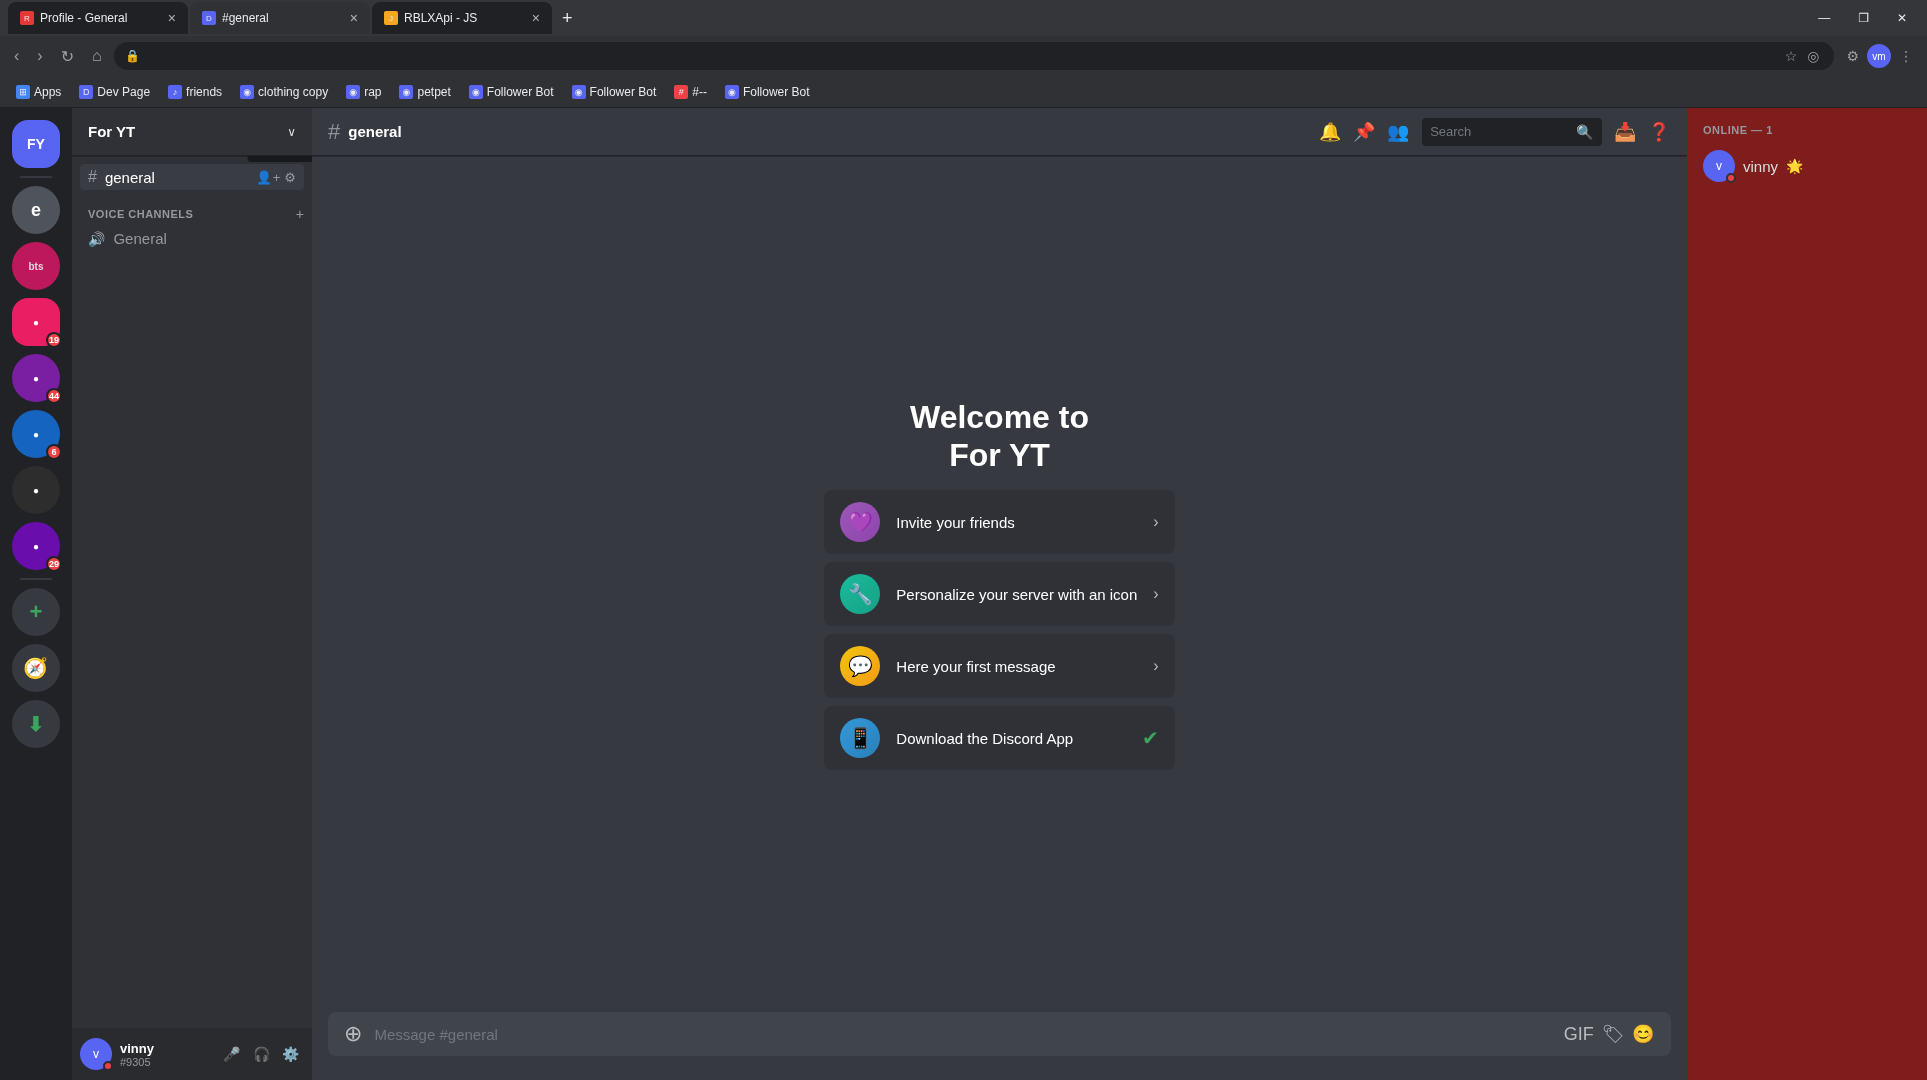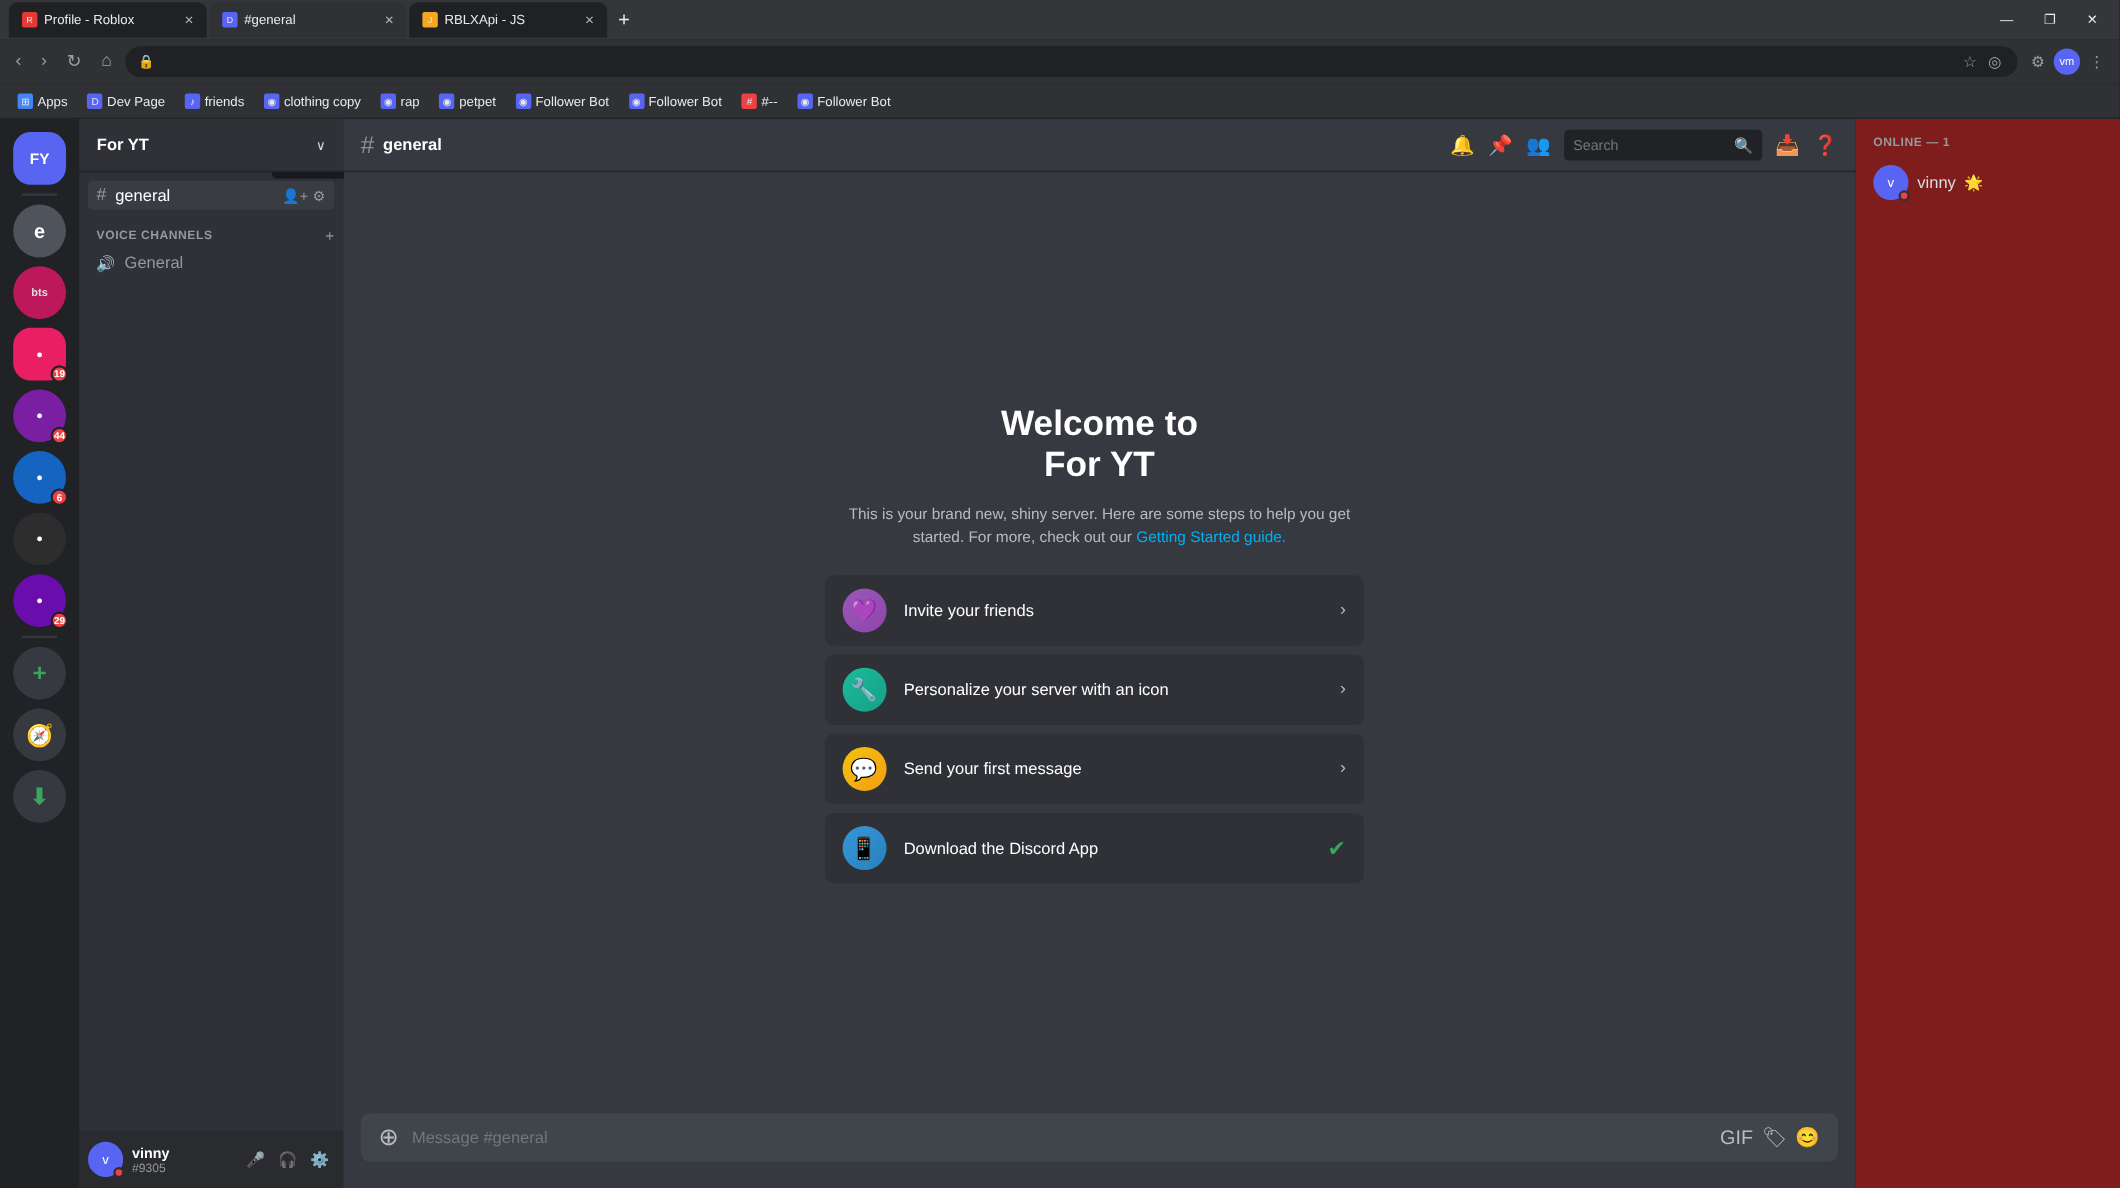--- a/index.html
+++ b/index.html
@@ -127,21 +127,21 @@
     ::-webkit-scrollbar-thumb { background: #202225; border-radius: 2px; }
   </style>
 </head>
 <body>
 
 <div>
 
   <div class="tab-bar">
     <div class="tab">
       <div class="tab-favicon" style="background:#e53935;">R</div>
-      <span class="tab-title">Profile - Roblox</span>
+      <span class="tab-title">Profile - General</span>
       <span class="tab-close">×</span>
     </div>
     <div class="tab active">
       <div class="tab-favicon">D</div>
       <span class="tab-title">#general</span>
       <span class="tab-close">×</span>
     </div>
     <div class="tab">
       <div class="tab-favicon" style="background:#f5a623;">J</div>
       <span class="tab-title">RBLXApi - JS</span>
@@ -328,41 +328,35 @@
         <button class="header-action-btn">❓</button>
       </div>
     </div>
 
     <div class="channel-content">
       <div class="welcome-section">
         <div class="welcome-title">
           <span>Welcome to</span><br>
           <span>For YT</span>
         </div>
-        <p class="welcome-desc">
-          <span>This is your brand new, shiny server. Here are some steps to help you get started. For more, check out our</span>
-          <a class="welcome-link" href="#">
-            <span>Getting Started guide.</span>
-          </a>
-        </p>
 
         <div class="action-cards">
           <div class="action-card">
             <div class="action-icon purple">💜</div>
             <span class="action-text">Invite your friends</span>
             <span class="action-arrow">›</span>
           </div>
           <div class="action-card">
             <div class="action-icon teal">🔧</div>
             <span class="action-text">Personalize your server with an icon</span>
             <span class="action-arrow">›</span>
           </div>
           <div class="action-card">
             <div class="action-icon yellow">💬</div>
-            <span class="action-text">Send your first message</span>
+            <span class="action-text">Here your first message</span>
             <span class="action-arrow">›</span>
           </div>
           <div class="action-card">
             <div class="action-icon blue">📱</div>
             <span class="action-text">Download the Discord App</span>
             <span class="action-check">✔</span>
           </div>
         </div>
       </div>
     </div>

